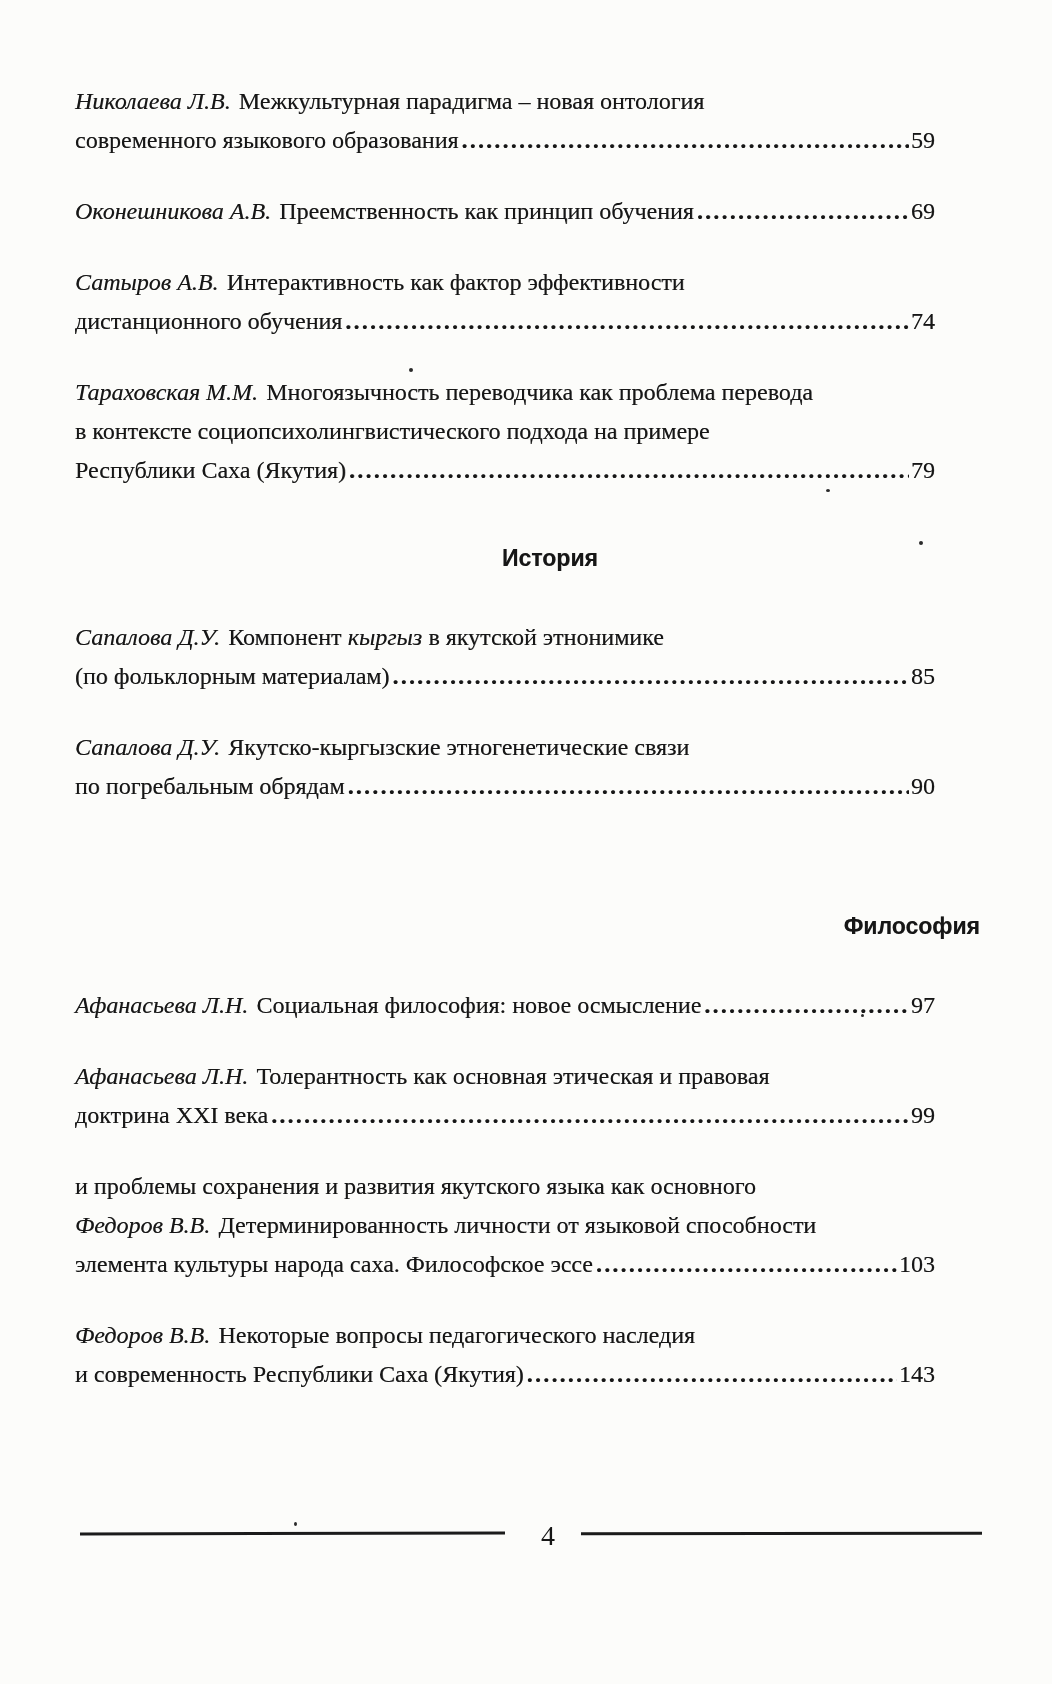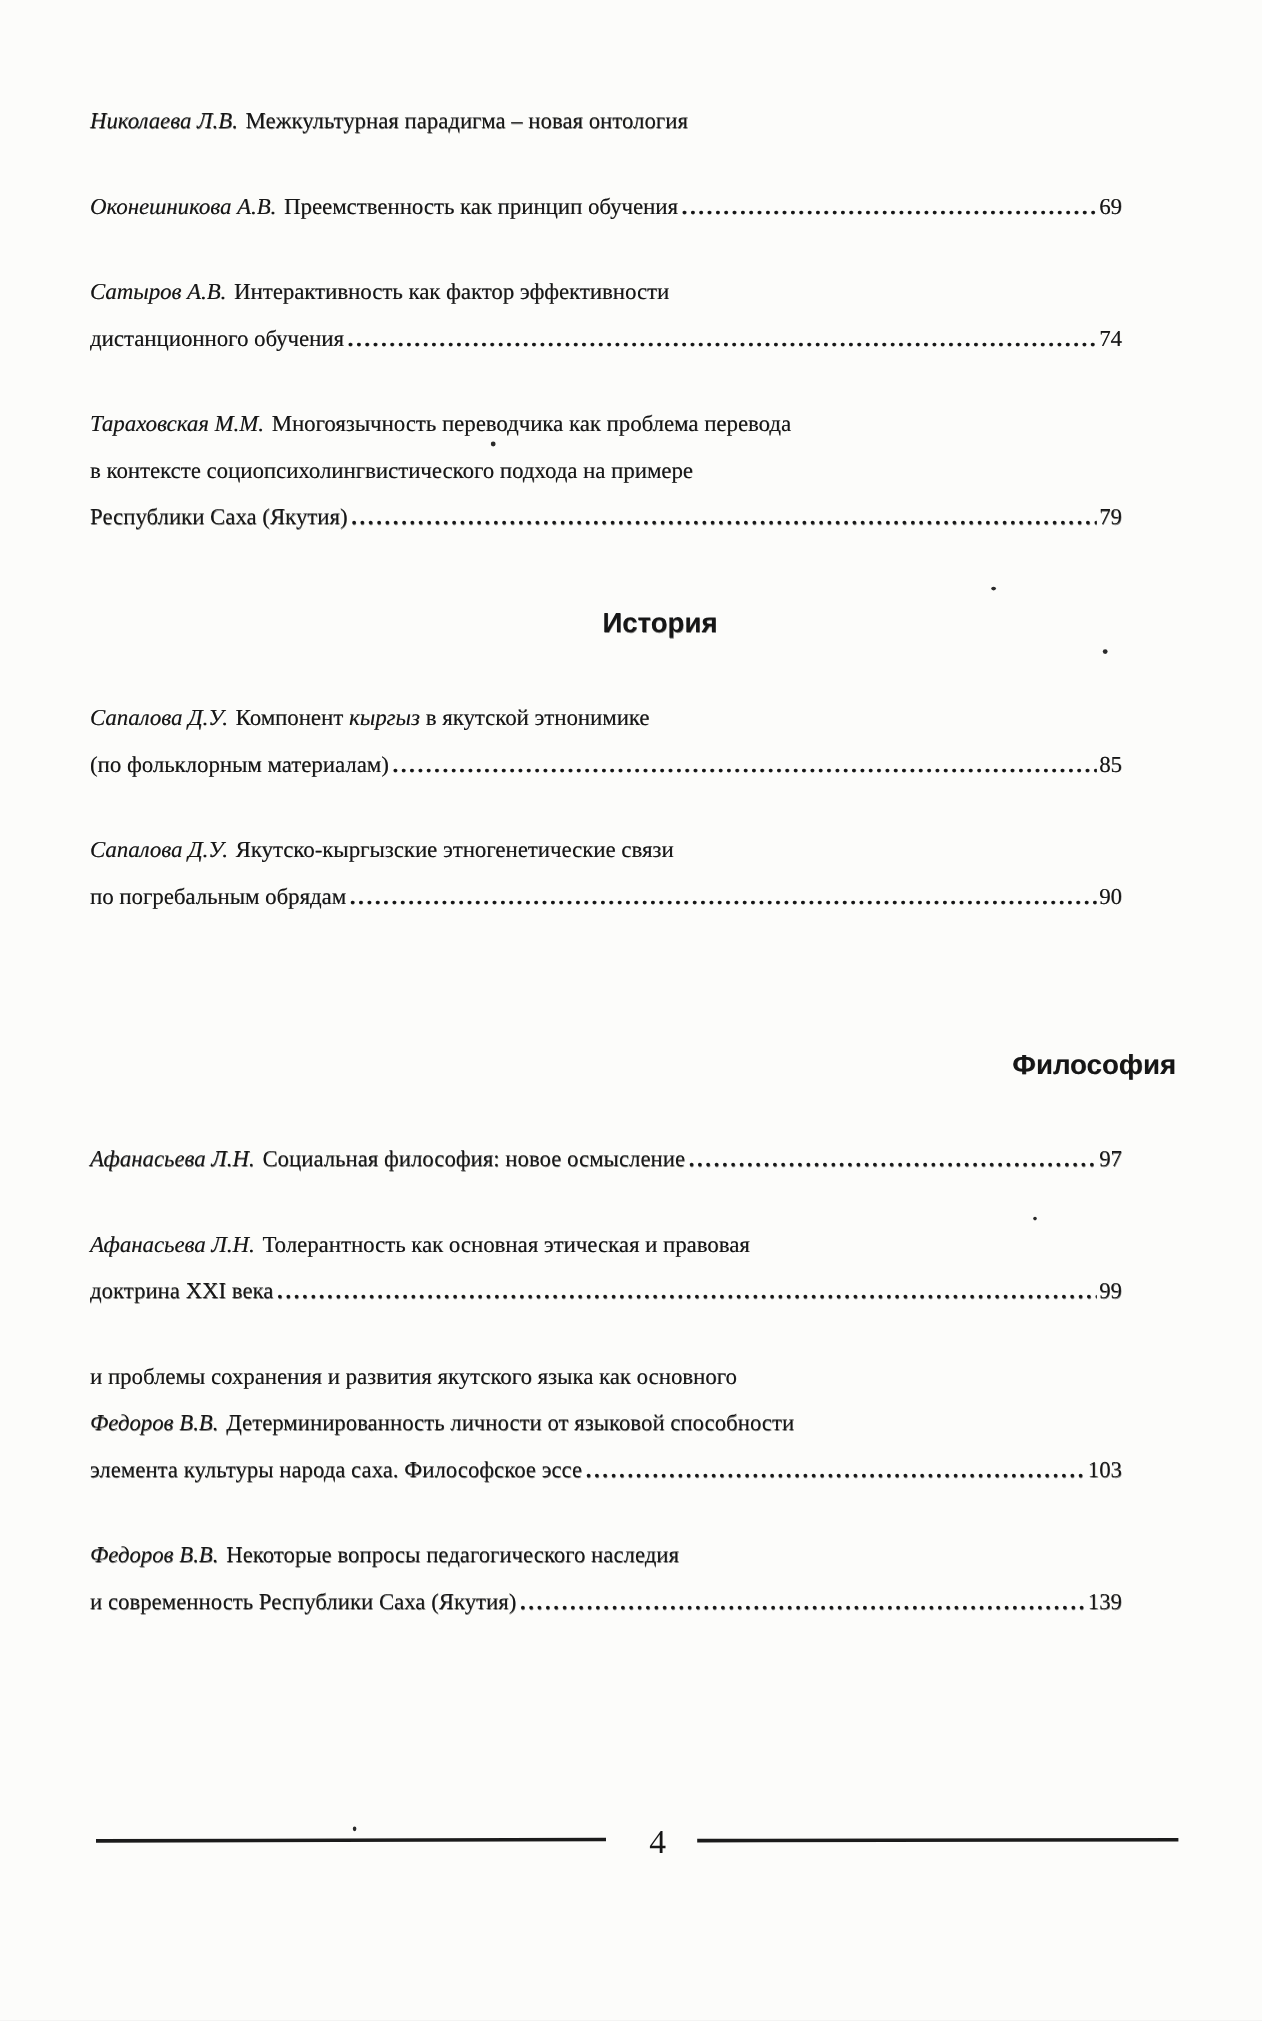--- a/index.html
+++ b/index.html
@@ -13,21 +13,21 @@
     font-family: "Liberation Serif", serif;
     overflow: hidden;
   }
   .content {
     position: absolute;
     left: 75px;
     top: 82px;
     width: 860px;
   }
   .entry {
-    font-size: 19px;
+    font-size: 24px;
     line-height: 39px;
     margin-bottom: 32px;
     text-shadow: 0.3px 0.3px 0 rgba(20,20,20,0.55);
   }
   .line { display: block; }
   .leader-line {
     display: flex;
     align-items: baseline;
   }
   .author {
@@ -95,20 +95,25 @@
 </head>
 <body>
 
 <div class="page">
   <div class="content">
 
     <div class="entry">
       <div class="line">
         <span class="author">Николаева Л.В.</span><span>Межкультурная парадигма – новая онтология</span>
       </div>
+      <div class="line leader-line">
+        <span class="title-part">современного языкового образования</span>
+        <span class="dots"></span>
+        <span class="pagenum">59</span>
+      </div>
     </div>
 
     <div class="entry">
       <div class="line leader-line">
         <span class="author">Оконешникова А.В.</span>
         <span class="title-part">Преемственность как принцип обучения</span>
         <span class="dots"></span>
         <span class="pagenum">69</span>
       </div>
     </div>
@@ -198,21 +203,21 @@
       </div>
     </div>
 
     <div class="entry">
       <div class="line">
         <span class="author">Федоров В.В.</span><span>Некоторые вопросы педагогического наследия</span>
       </div>
       <div class="line leader-line">
         <span class="title-part">и современность Республики Саха (Якутия)</span>
         <span class="dots"></span>
-        <span class="pagenum">139</span>
+        <span class="pagenum">143</span>
       </div>
     </div>
 
   </div>
 
   <div class="footer">
     <div class="rule rule-left"></div>
     <div class="footer-page">4</div>
     <div class="rule rule-right"></div>
   </div>

